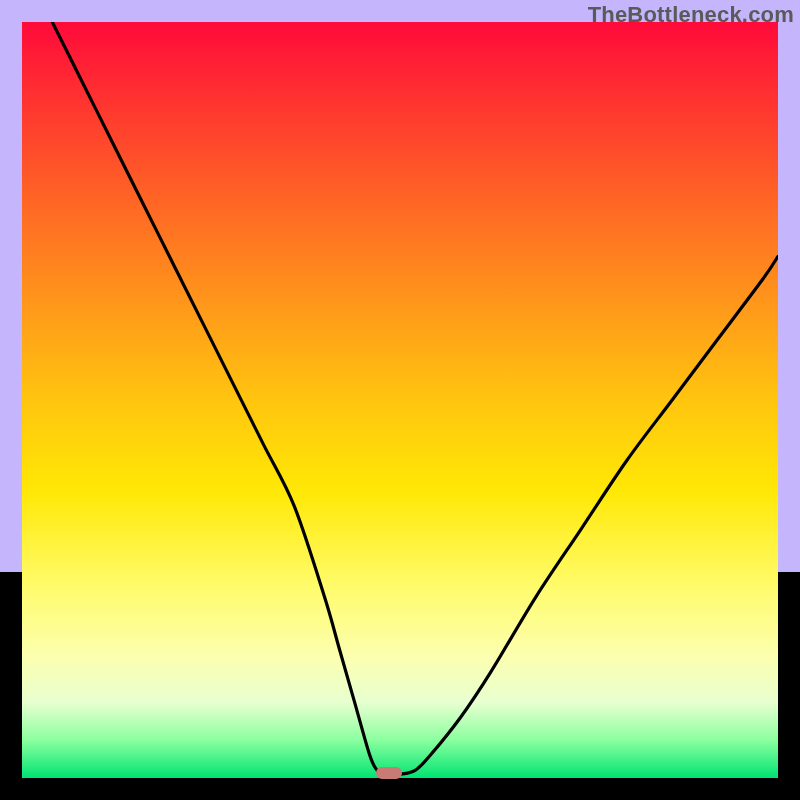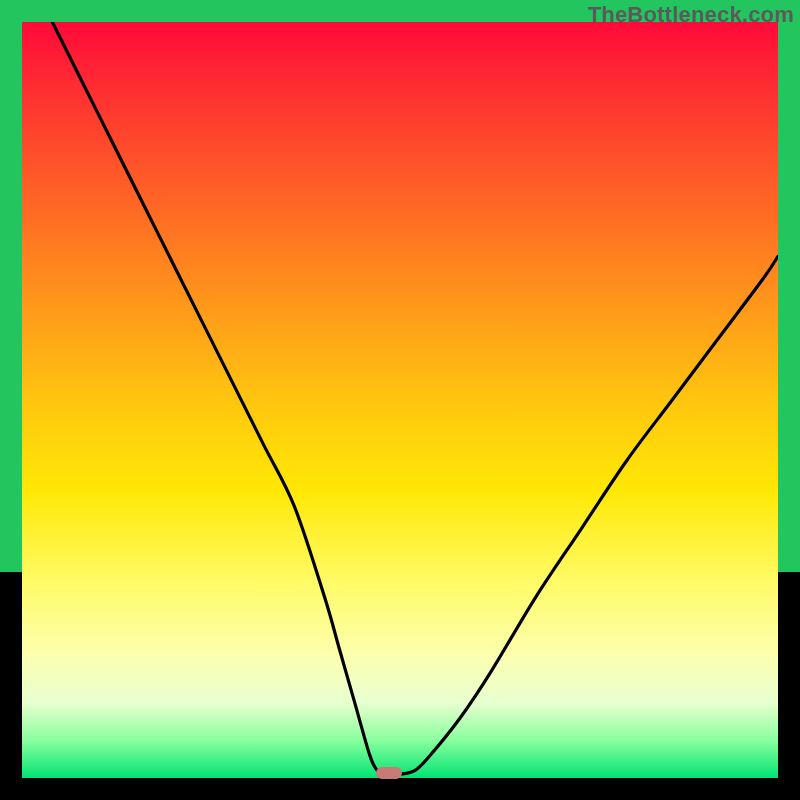--- a/index.html
+++ b/index.html
@@ -1,21 +1,21 @@
 <!DOCTYPE html>
 <html><head>
 <meta charset="utf-8">
 <style>
   * { margin: 0; padding: 0; box-sizing: border-box; }
   html, body { width: 800px; height: 800px; overflow: hidden; background: #000; }
   .stage {
     position: relative;
     width: 800px;
     height: 572px;
-    background: #22c55e;
+    background: #c4b5fd;
   }
   .plot-area {
     position: absolute;
     left: 22px;
     top: 22px;
     width: 756px;
     height: 756px;
     background: linear-gradient(to bottom,
       #ff0a3a 0%,
       #ff3a2f 12%,

